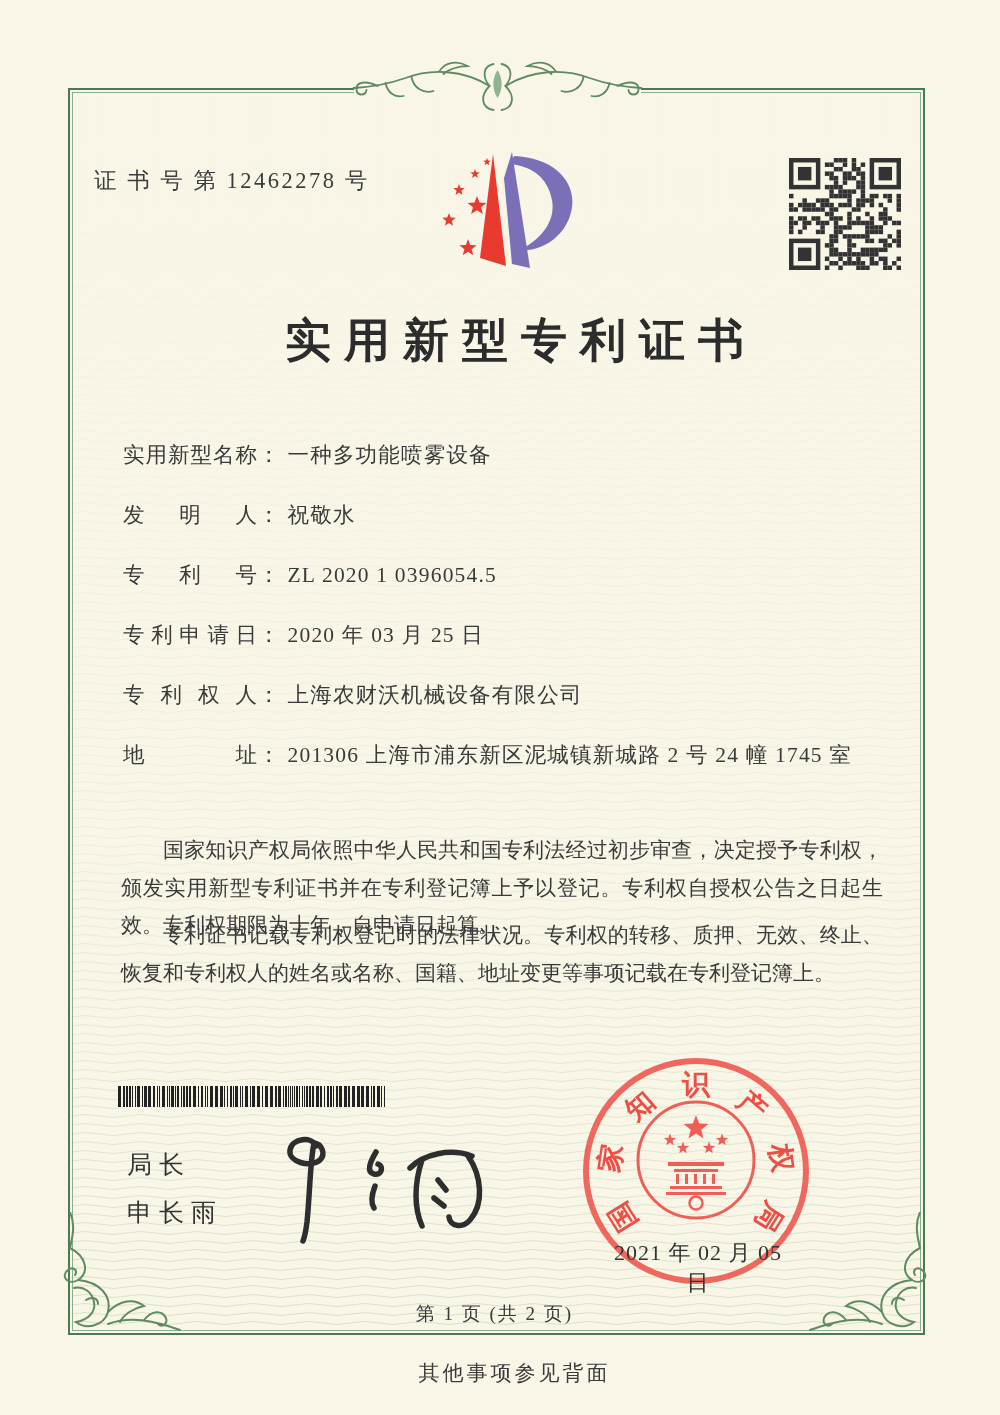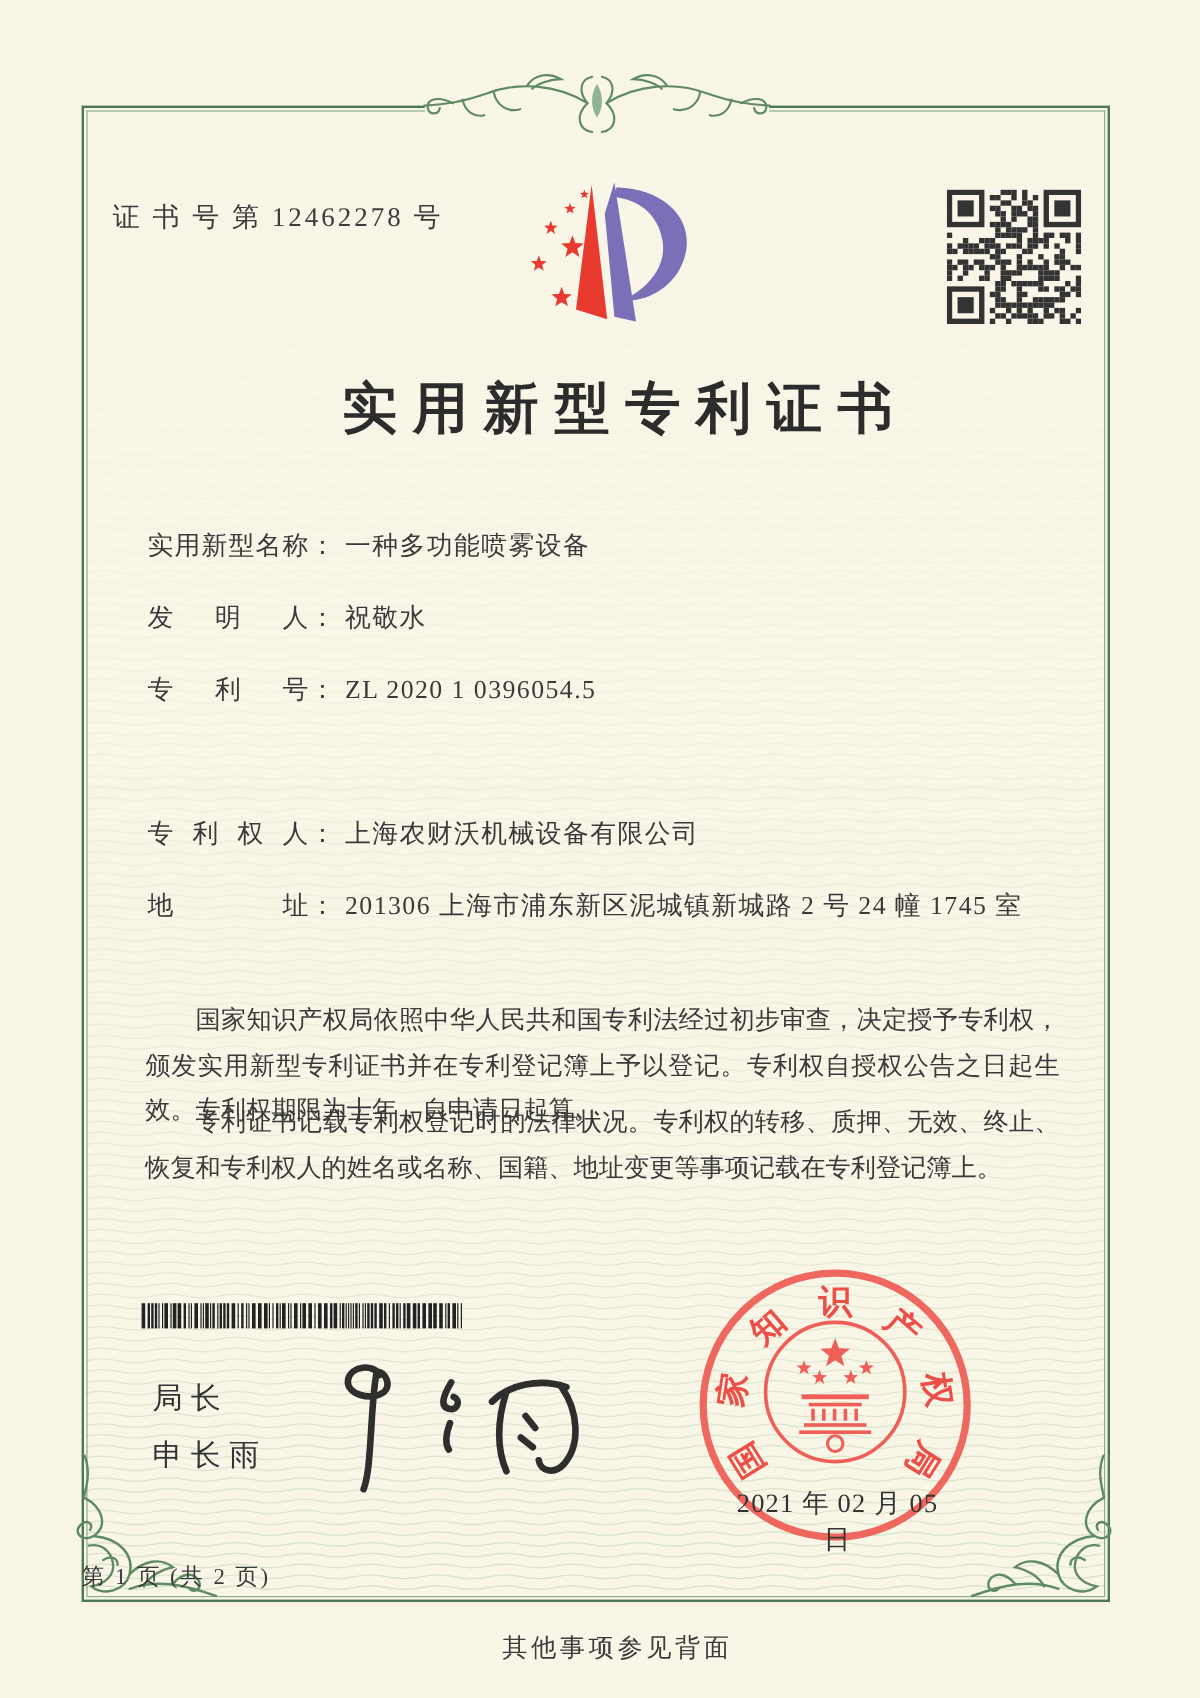--- a/index.html
+++ b/index.html
@@ -37,21 +37,21 @@
   .signer{position:absolute;left:127px;font-size:25px;letter-spacing:7px;color:#333;
     font-family:"Liberation Sans","DejaVu Sans",sans-serif;}
   .signature{position:absolute;left:272px;top:1122px;}
   .seal{position:absolute;left:583px;top:1058px;width:226px;height:226px;}
   .seal-ring{position:absolute;inset:0;border:6px solid rgba(237,79,71,.85);border-radius:50%;}
   .seal-char{position:absolute;left:50%;top:50%;font-size:28px;font-weight:bold;
     font-family:"Liberation Sans","DejaVu Sans",sans-serif;}
   .emblem{position:absolute;left:51px;top:40px;}
   .seal-date{position:absolute;left:600px;top:1238px;width:196px;text-align:center;
     font-size:22px;letter-spacing:1px;color:#333;}
-  .page-info{position:absolute;left:68px;width:853px;top:1301px;
+  .page-info{position:absolute;left:68px;width:853px;top:1301px;text-align:center;
     font-size:19px;letter-spacing:2px;color:#3a3a3a;}
   .back-note{position:absolute;left:0;right:0;top:1359px;text-align:center;
     font-size:21px;letter-spacing:3px;color:#3a3a3a;}
 </style>
 </head>
 <body>
 
 <div class="page">
 
   <svg id="waves" class="waves" width="850" height="1240">
@@ -503,20 +503,23 @@
 
   <div class="frow" style="top:440px">
     <span class="flabel">实用新型名称</span><span class="fcolon">：</span><span class="fvalue">一种多功能喷雾设备</span>
   </div>
   <div class="frow" style="top:500px">
     <span class="flabel">发明人</span><span class="fcolon">：</span><span class="fvalue">祝敬水</span>
   </div>
   <div class="frow" style="top:560px">
     <span class="flabel">专利号</span><span class="fcolon">：</span><span class="fvalue">ZL 2020 1 0396054.5</span>
   </div>
+  <div class="frow" style="top:620px">
+    <span class="flabel">专利申请日</span><span class="fcolon">：</span><span class="fvalue">2020 年 03 月 25 日</span>
+  </div>
   <div class="frow" style="top:680px">
     <span class="flabel">专利权人</span><span class="fcolon">：</span><span class="fvalue">上海农财沃机械设备有限公司</span>
   </div>
   <div class="frow" style="top:740px">
     <span class="flabel">地址</span><span class="fcolon">：</span><span class="fvalue">201306 上海市浦东新区泥城镇新城路 2 号 24 幢 1745 室</span>
   </div>
 
 
   <p class="para" style="top:917px;margin:0">专利证书记载专利权登记时的法律状况。专利权的转移、质押、无效、终止、恢复和专利权人的姓名或名称、国籍、地址变更等事项记载在专利登记簿上。</p>
   <p class="para" style="top:832px;margin:0">国家知识产权局依照中华人民共和国专利法经过初步审查，决定授予专利权，颁发实用新型专利证书并在专利登记簿上予以登记。专利权自授权公告之日起生效。专利权期限为十年，自申请日起算。</p>

